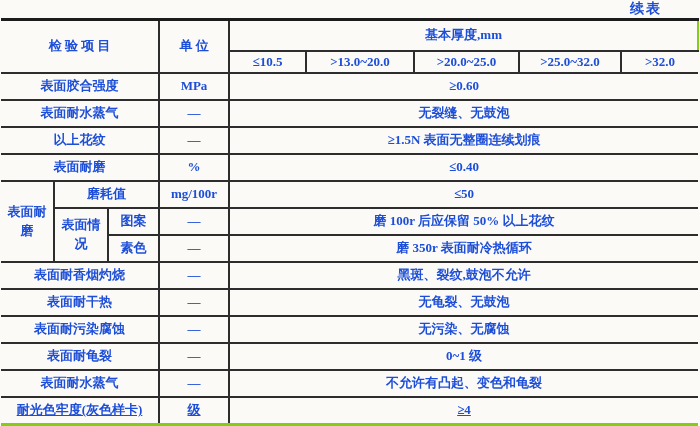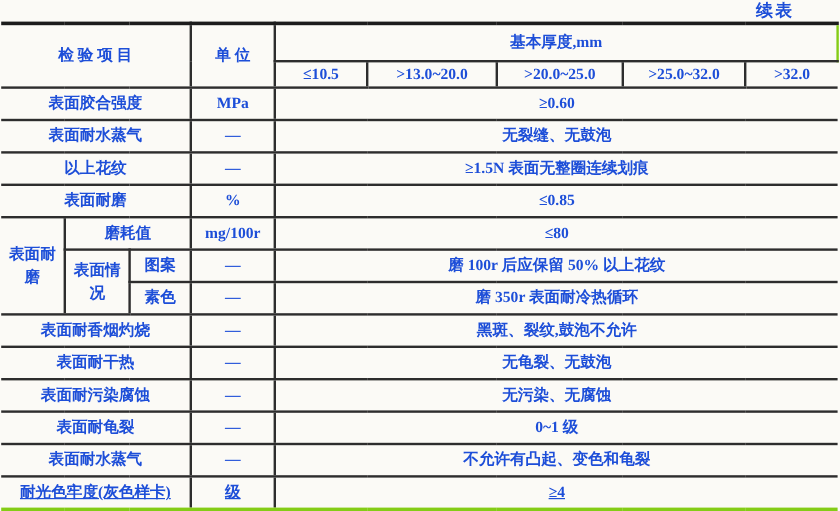--- a/index.html
+++ b/index.html
@@ -100,28 +100,28 @@
       <td colspan="5">无裂缝、无鼓泡</td>
     </tr>
     <tr class="dr">
       <td colspan="3" class="edge-l">以上花纹</td>
       <td>—</td>
       <td colspan="5">≥1.5N 表面无整圈连续划痕</td>
     </tr>
     <tr class="dr">
       <td colspan="3" class="edge-l">表面耐磨</td>
       <td>%</td>
-      <td colspan="5">≤0.85</td>
+      <td colspan="5">≤0.40</td>
     </tr>
 
     <tr class="dr">
       <td rowspan="3" class="edge-l wear">表面耐磨</td>
       <td colspan="2">磨耗值</td>
       <td>mg/100r</td>
-      <td colspan="5">≤80</td>
+      <td colspan="5">≤50</td>
     </tr>
     <tr class="dr">
       <td rowspan="2" class="wear">表面情况</td>
       <td>图案</td>
       <td>—</td>
       <td colspan="5">磨 100r 后应保留 50% 以上花纹</td>
     </tr>
     <tr class="dr">
       <td>素色</td>
       <td>—</td>

